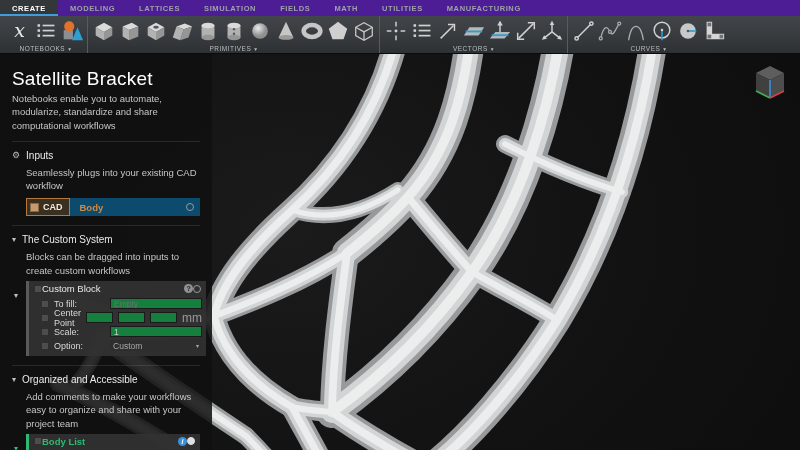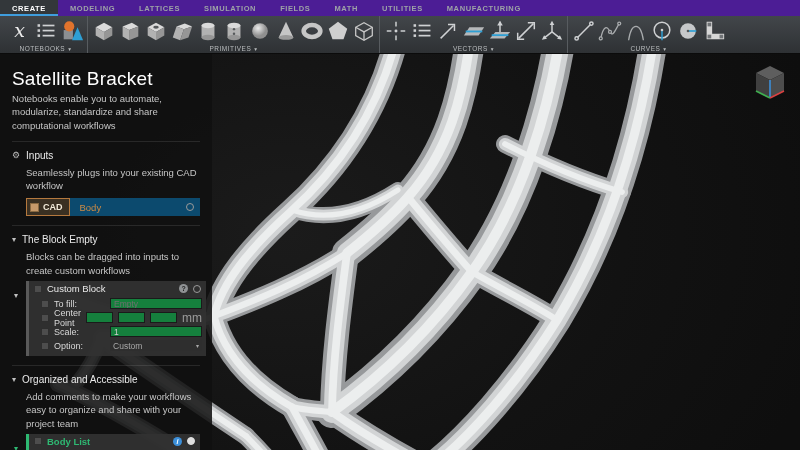--- a/index.html
+++ b/index.html
@@ -48,30 +48,30 @@
   .tri { font-size:8px; color:#c0c0c0; }
   .tri.green { color:#2eb872; }
 
   
   .cad-row { margin:6px 0 2px 14px; height:18px; background:#0c4a6e; display:flex; align-items:center;
              padding:0 6px 0 0; }
   .cad-chip { height:18px; display:flex; align-items:center; gap:4px; padding:0 6px 0 3px;
               border:1px solid #b5793e; background:#3a3022; cursor:pointer; }
   .cad-swatch { width:9px; height:9px; background:#c79a6a; border:1px solid #8a6a42; }
   .cad-chip-label { font-size:9px; font-weight:bold; color:#f2ead9; }
-  .cad-value { font-size:9.5px; font-weight:normal; color:#cd8b45; margin-left:10px; flex:1; }
+  .cad-value { font-size:9.5px; font-weight:bold; color:#cd8b45; margin-left:10px; flex:1; }
   .ring { width:8px; height:8px; border:1px solid #9a9a9a; border-radius:50%; cursor:pointer; flex:none; }
   .ring.filled { background:#e0e0e0; border-color:#e0e0e0; }
 
   
   .block-wrap { display:flex; margin:4px 0 0 2px; }
   .block-col { width:12px; padding-top:3px; flex:none; }
   .block { flex:1; background:rgba(50,50,50,0.92); border-left:3px solid #5a5a5a; padding-bottom:3px; }
   .block.green { border-left-color:#2eb872; }
-  .blk-head { height:15px; display:flex; align-items:center; gap:5px; padding:0 5px; }
+  .blk-head { height:15px; display:flex; align-items:center; padding:0 5px; }
   .blk-title { font-size:9.5px; color:#e8e8e8; flex:1; }
   .blk-title.green { color:#2eb872; font-weight:bold; }
   .chk { width:8px; height:8px; background:#4d4d4d; border:1px solid #2e2e2e; flex:none; cursor:pointer; }
   .qicon { width:9px; height:9px; border-radius:50%; background:#8f9294; color:#222; font-size:7px; font-weight:bold;
            display:flex; align-items:center; justify-content:center; cursor:pointer; flex:none; }
   .qicon.blue { background:#3c8fd9; color:#fff; font-style:italic; }
   .blk-row { display:flex; align-items:center; gap:5px; height:13px; margin:1px 4px 1px 12px; }
   .blk-label { font-size:9px; color:#d8d8d8; flex:1; }
   .fld { background:#15803d; border:1px solid #1a1a1a; color:#cfcfcf; font-size:8.5px;
          height:11px; width:92px; padding:0 3px; font-family:"Liberation Sans",sans-serif; }
@@ -436,21 +436,21 @@
         <span class="cad-chip-label">CAD</span>
       </div>
       <span class="cad-value">Body</span>
       <span class="ring"></span>
     </div>
 
     <hr class="sb-div">
 
     <div class="sec-head">
       <span class="tri">▾</span>
-      <span>The Block Empty</span>
+      <span>The Custom System</span>
     </div>
     <p class="sb-p" style="margin-left:14px">Blocks can be dragged into inputs to create custom workflows</p>
 
     <div class="block-wrap">
       <div class="block-col"><span class="tri">▾</span></div>
       <div class="block">
         <div class="blk-head">
           <span class="chk"></span>
           <span class="blk-title">Custom Block</span>
           <span class="qicon">?</span>

